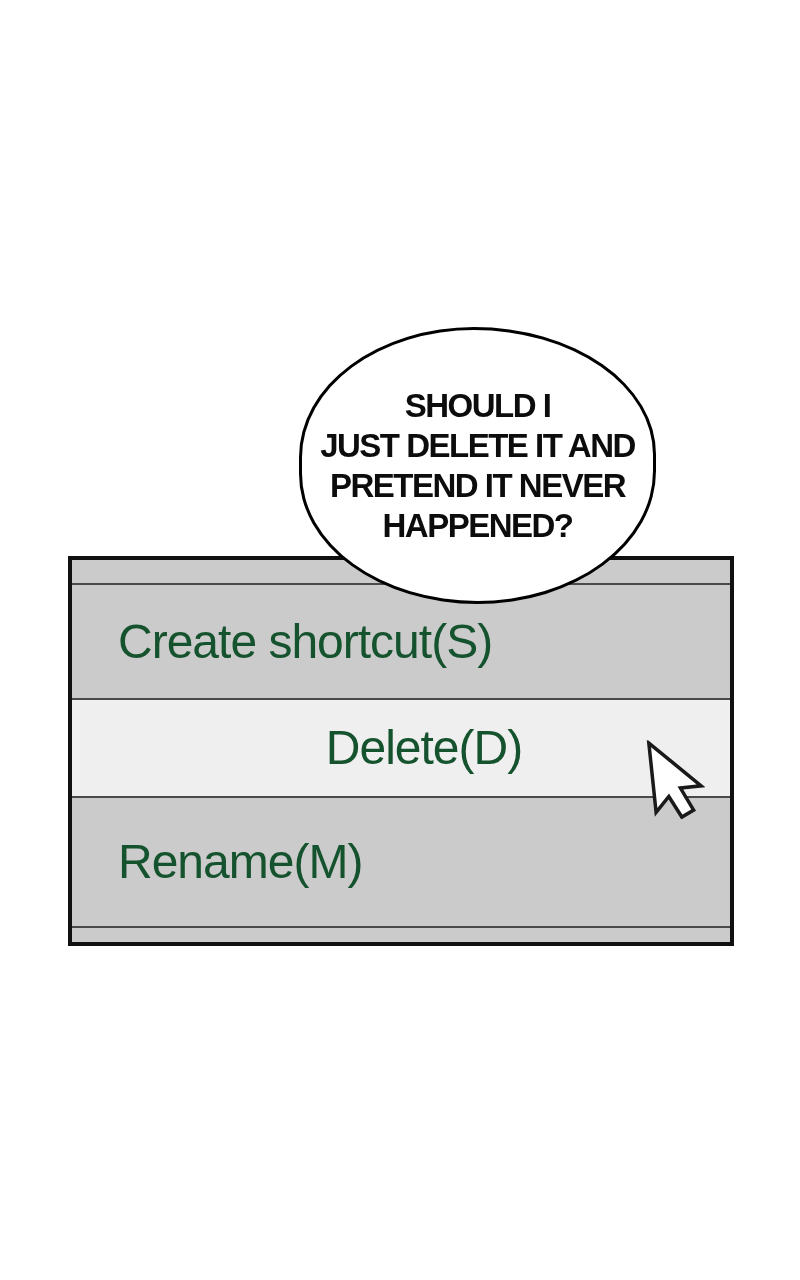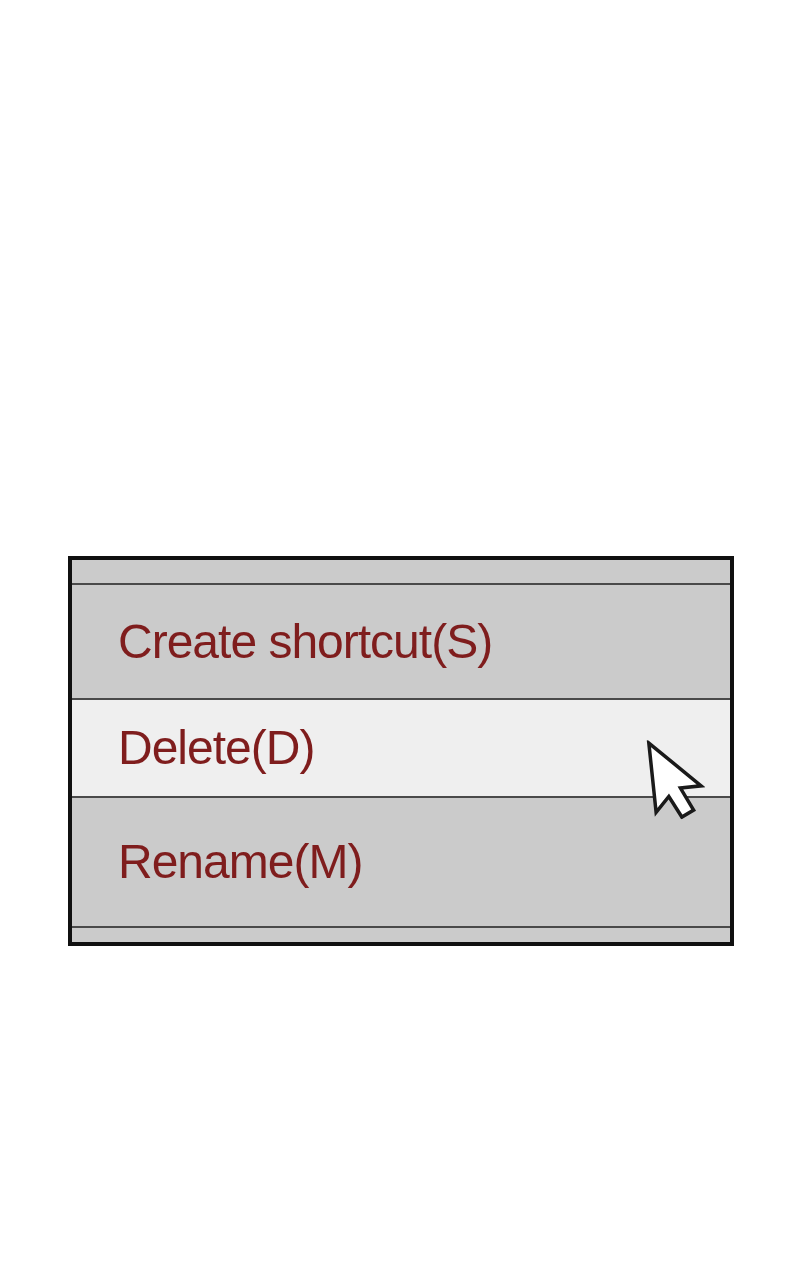--- a/index.html
+++ b/index.html
@@ -36,29 +36,29 @@
     border-bottom: 2px solid #4a4a4a;
     flex: none;
   }
   .menu-row {
     display: flex;
     align-items: center;
     padding-left: 46px;
     box-sizing: border-box;
     background: #cbcbcb;
     border-bottom: 2px solid #4a4a4a;
-    color: #7f1d1d;
+    color: #14532d;
     font-size: 48px;
     letter-spacing: -1px;
     line-height: 1;
     cursor: default;
     flex: none;
   }
   .menu-row.row-create { height: 115px; }
-  .menu-row.row-delete { height: 98px; background: #efefef; }
+  .menu-row.row-delete { height: 98px; background: #efefef; justify-content: center; }
   .menu-row.row-rename { height: 130px; }
   .menu-strip-bottom {
     flex: 1;
     background: #cbcbcb;
   }
 
   
   .speech-bubble {
     position: absolute;
     left: 299px;
@@ -114,18 +114,24 @@
       <span>Delete(D)</span>
     </div>
 
     <div class="menu-row row-rename">
       <span>Rename(M)</span>
     </div>
 
     <div class="menu-strip-bottom"></div>
   </div>
 
+  <div class="speech-bubble">
+    <div class="bubble-line">SHOULD I</div>
+    <div class="bubble-line">JUST DELETE IT AND</div>
+    <div class="bubble-line">PRETEND IT NEVER</div>
+    <div class="bubble-line">HAPPENED?</div>
+  </div>
 
   <svg class="mouse-cursor" viewBox="0 0 20 30" preserveAspectRatio="none">
     <polygon points="1,1 1,26.5 6.3,21.2 10.3,29.2 14.9,27.1 10.9,18.6 18.6,18.6" fill="#ffffff" stroke="#1a1a1a" stroke-width="1.3" stroke-linejoin="miter"></polygon>
   </svg>
 
 </div>
 
 </body></html>

